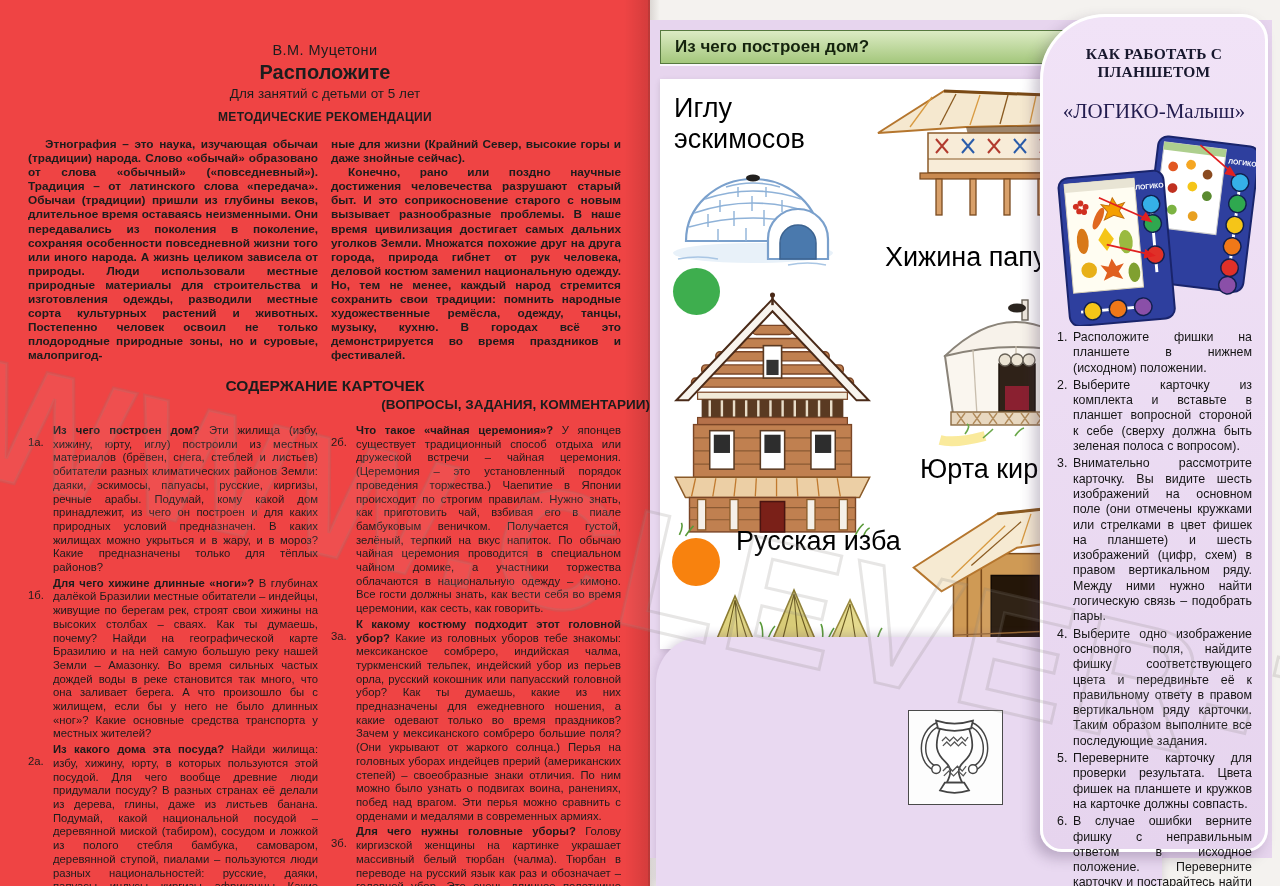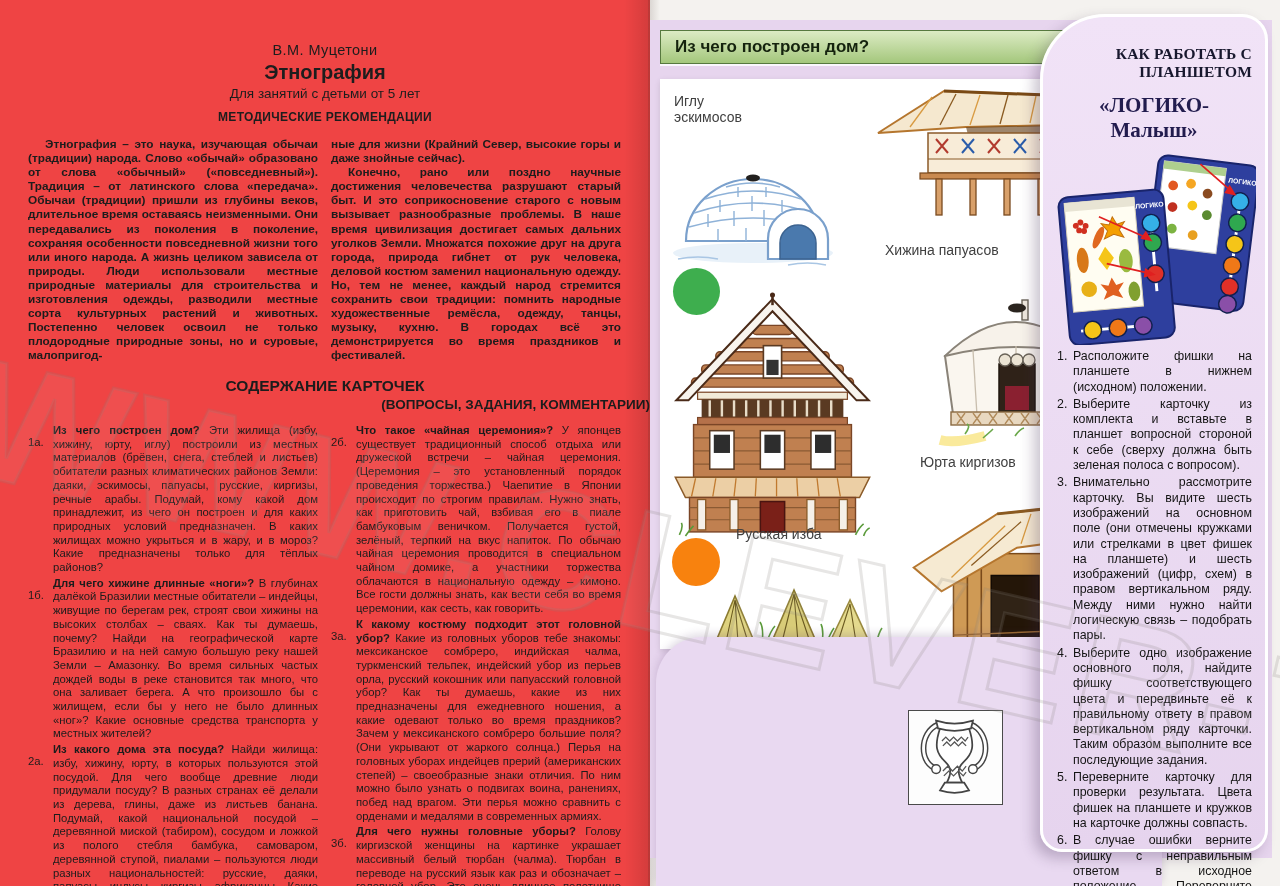--- a/index.html
+++ b/index.html
@@ -34,57 +34,57 @@
   
   .rp-bg{position:absolute;left:650px;top:20px;width:622px;height:838px;background:#e7d5ee;}
   .spine{position:absolute;left:648px;top:0;width:12px;height:886px;
     background:linear-gradient(to right,rgba(60,40,30,.16),rgba(0,0,0,0));}
   .qbar{position:absolute;left:660px;top:30px;width:492px;height:34px;box-sizing:border-box;
     background:linear-gradient(#dcebc4,#a4c77c);border:1.6px solid #57793f;
     display:flex;align-items:center;padding-left:14px;font-size:17px;font-weight:bold;color:#15230e;
     box-shadow:0 2px 0 rgba(255,255,255,.8);}
   .card{position:absolute;left:660px;top:79px;width:492px;height:570px;background:#ffffff;
     box-shadow:0 2px 6px rgba(0,0,0,.12);}
-  .clabel{position:absolute;font-size:14px;color:#404040;}
+  .clabel{position:absolute;font-size:27px;color:#000000;}
   .prewrap{white-space:pre-line;}
   .marker{position:absolute;border-radius:50%;}
 
   .bottom-panel{position:absolute;left:656px;top:637px;width:506px;height:249px;
     background:#e9d9f1;border-radius:46px 46px 0 0;box-shadow:0 -3px 9px rgba(90,60,110,.20);}
   .vase-box{position:absolute;left:252px;top:73px;width:95px;height:95px;background:#fdfdfd;
     border:1.5px solid #4a4a4a;box-sizing:border-box;}
 
   .sidebar{position:absolute;left:1040px;top:14px;width:228px;height:838px;box-sizing:border-box;
     background:linear-gradient(#f1e3f7,#e6d4ee);border:3px solid #ffffff;
     border-radius:66px 26px 22px 22px;box-shadow:-6px 6px 14px rgba(60,40,80,.28);
     padding:28px 13px 0 13px;}
-  .sb-t1{font-family:"Liberation Serif",serif;font-weight:bold;font-size:15.5px;text-align:right;
+  .sb-t1{font-family:"Liberation Serif",serif;font-weight:bold;font-size:15.5px;text-align:center;
     color:#18182e;letter-spacing:.2px;}
-  .sb-t2{font-family:"Liberation Serif",serif;font-weight:bold;font-size:21px;text-align:center;
-    color:#221c4e;margin-top:12px;}
+  .sb-t2{font-family:"Liberation Serif",serif;font-weight:normal;font-size:21px;text-align:center;
+    color:#221c4e;margin-top:18px;}
   .sb-product{display:block;margin:4px auto 2px auto;}
   .sb-steps{margin-top:4px;font-size:12.4px;line-height:15.3px;text-align:justify;color:#141414;}
   .step{position:relative;padding-left:17px;margin-bottom:2px;}
   .snum{position:absolute;left:1px;top:0;}
 
   
   .watermark{position:absolute;left:-30px;top:318px;width:1560px;z-index:60;pointer-events:none;
     font-family:"Liberation Sans",sans-serif;font-weight:bold;font-size:168px;letter-spacing:7px;
     color:rgba(255,255,255,0.06);-webkit-text-stroke:3px rgba(135,130,125,0.20);
     transform:rotate(13deg);transform-origin:0 50%;white-space:nowrap;}
 </style>
 </head>
 <body>
 
 <div class="stage">
 
   <div class="left-page">
     <div class="lp-header">
       <div class="lp-author">В.М. Муцетони</div>
-      <div class="lp-title">Этнография</div>
+      <div class="lp-title">Расположите</div>
       <div class="lp-sub">Для занятий с детьми от 5 лет</div>
       <div class="lp-section">МЕТОДИЧЕСКИЕ РЕКОМЕНДАЦИИ</div>
     </div>
 
     <div class="lp-cols">
       <div class="lp-col">
         <p class="ind">Этнография – это наука, изучающая обычаи (традиции) народа. Слово «обычай» образовано от слова «обычный» («повседневный»). Традиция – от латинского слова «передача». Обычаи (традиции) пришли из глубины веков, длительное время оставаясь неизменными. Они передавались из поколения в поколение, сохраняя особенности повседневной жизни того или иного народа. А жизнь целиком зависела от природы. Люди использовали местные природные материалы для строительства и изготовления одежды, разводили местные сорта культурных растений и животных. Постепенно человек освоил не только плодородные природные зоны, но и суровые, малопригод-</p>
       </div>
       <div class="lp-col">
         <p>ные для жизни (Крайний Север, высокие горы и даже знойные сейчас).</p>

